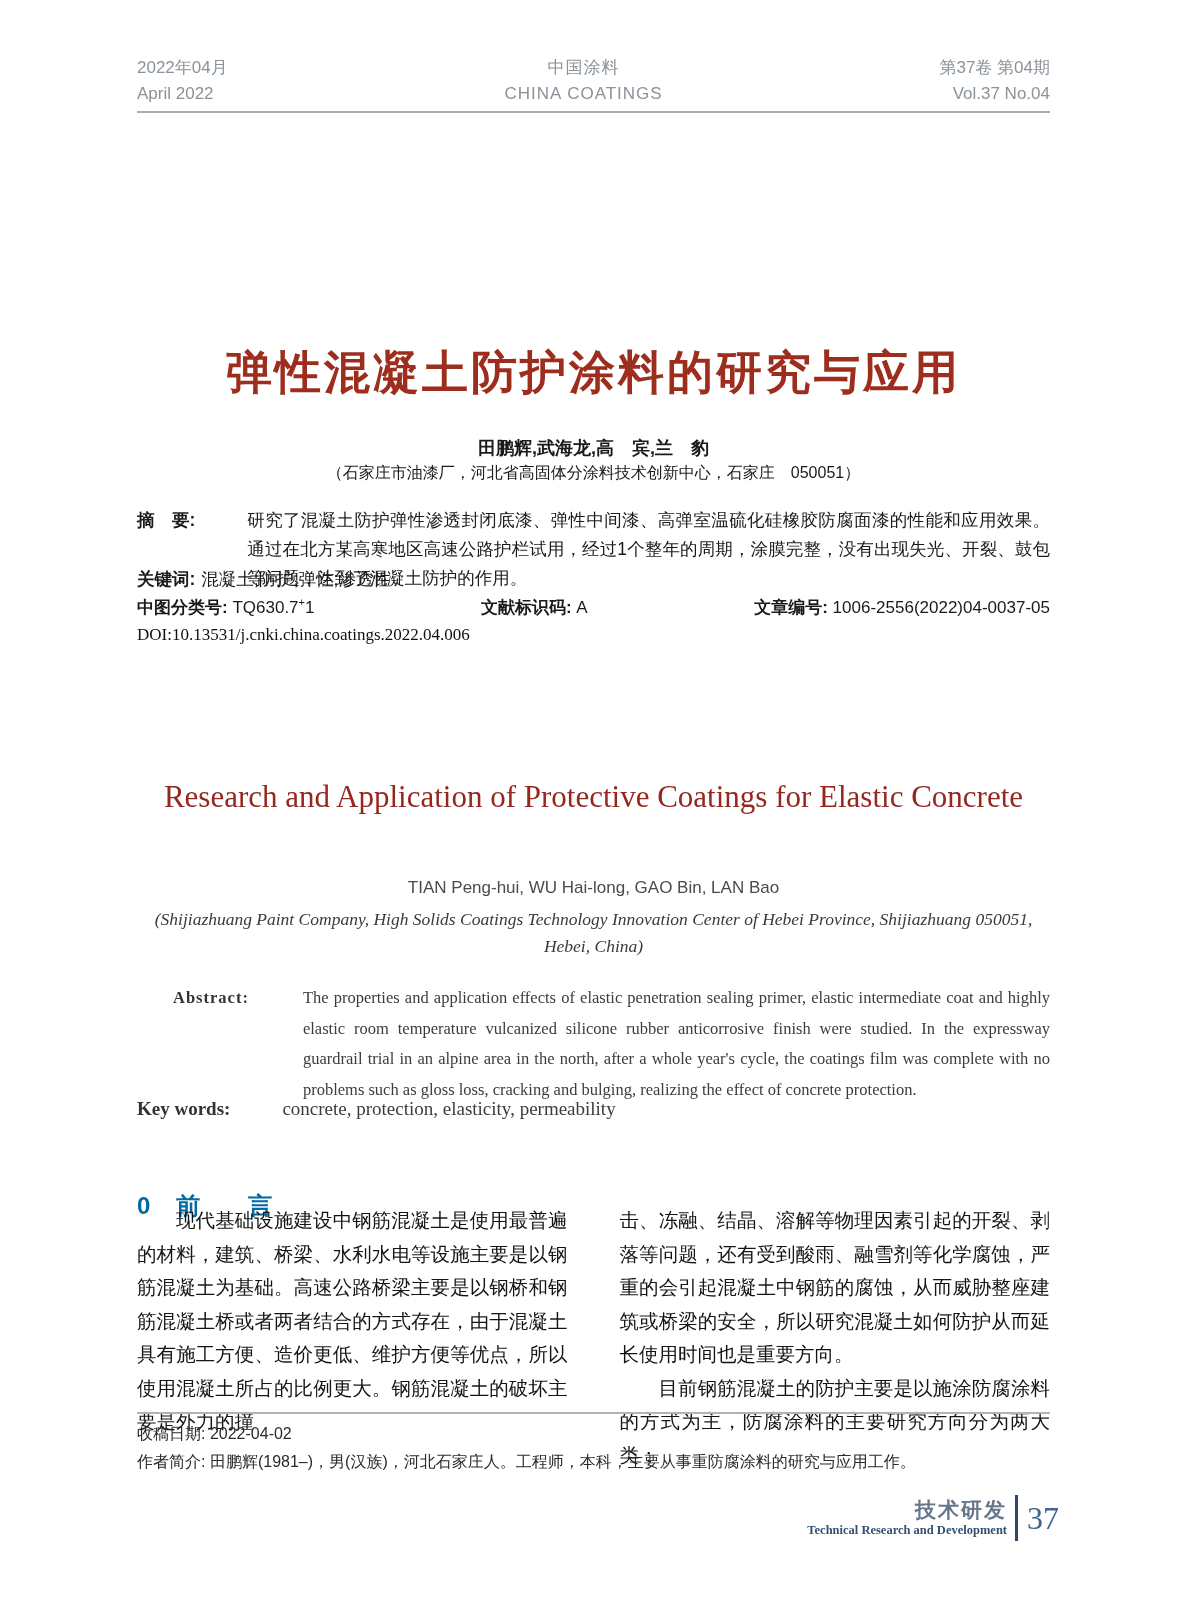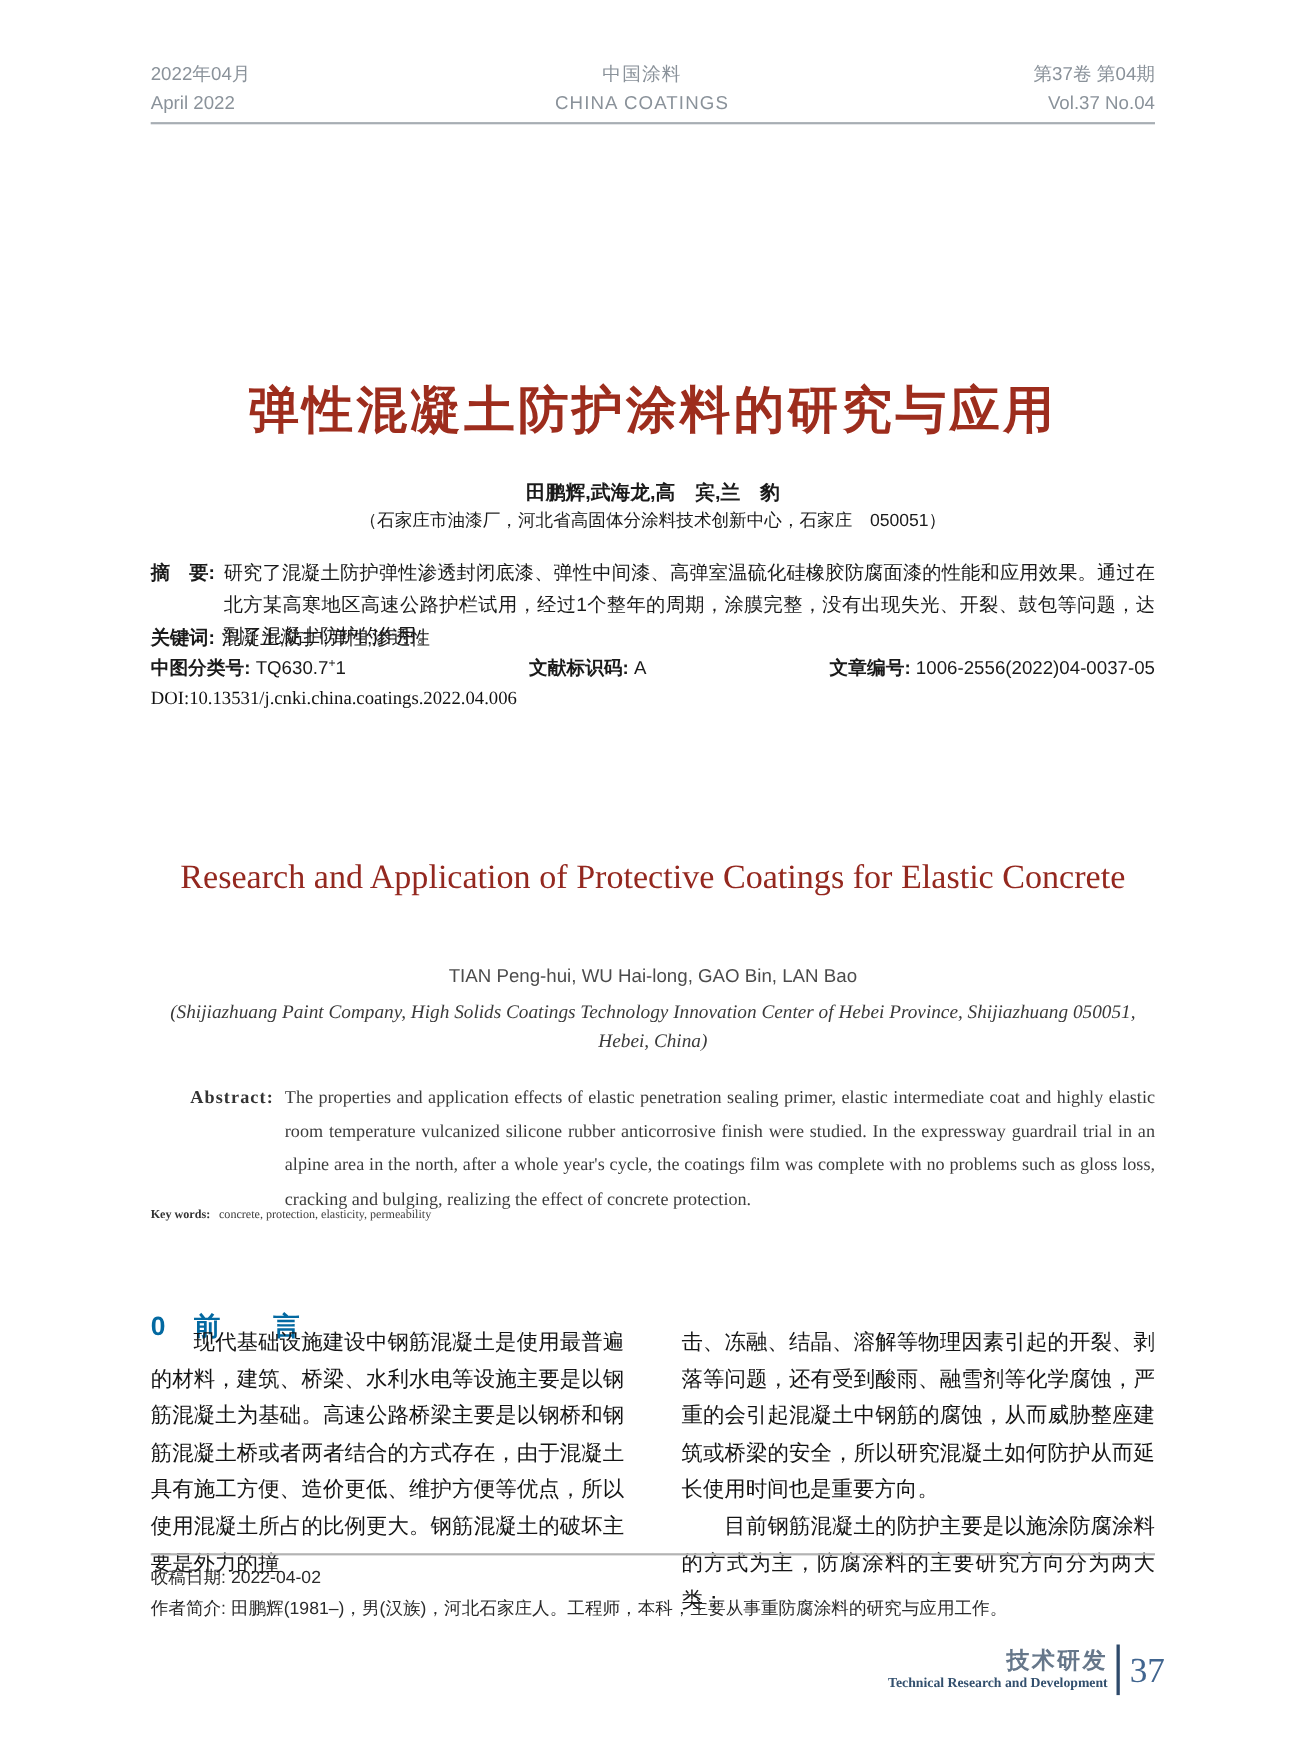--- a/index.html
+++ b/index.html
@@ -2,21 +2,21 @@
 <html><head>
 <meta charset="utf-8">
 <style>
   html,body { margin:0; padding:0; background:#e8e8e8; }
   .page {
     position:relative; width:1187px; height:1600px; margin:0 auto;
     background:#ffffff; overflow:hidden;
     font-family:"Liberation Sans", sans-serif; color:#222;
   }
   .abs { position:absolute; }
-  .cx { left:137px; width:913px; }
+  .cx { left:137px; width:913px;gap:44px; }
 
   
   .journal-header { top:55px; display:flex; justify-content:space-between; color:#8a929a; font-size:17px; line-height:26px; }
   .jh-left { text-align:left; }
   .jh-center { text-align:center; letter-spacing:1px; }
   .jh-right { text-align:right; }
   .header-rule { top:111px; border-top:2px solid #a7adb3; height:0; }
 
   
   .title-cn { top:342px; text-align:center; color:#9d2d1d; font-size:46px; font-weight:bold; letter-spacing:3px; }
@@ -37,21 +37,21 @@
 
   
   .title-en { top:772px; text-align:center; font-family:"Liberation Serif", serif;
     font-weight:normal; font-size:31px; line-height:49px; color:#94281f; }
   .authors-en { top:878px; text-align:center; font-size:17px; color:#4b4b4b; }
   .affil-en { top:906px; text-align:center; font-family:"Liberation Serif", serif; font-style:italic; font-size:17.5px; line-height:27px; color:#3a3a3a; }
 
   .abstract-en { top:983px; display:flex; font-family:"Liberation Serif", serif; font-size:16.5px; line-height:30.5px; color:#3c3c3c; }
   .abstract-en .lbl { font-weight:bold; white-space:nowrap; margin-right:10px; letter-spacing:1px; color:#333;margin-left:36px; }
   .abstract-en .txt { flex:1; text-align:justify; }
-  .keywords-en { top:1098px; display:flex; font-family:"Liberation Serif", serif; font-size:11px; color:#3c3c3c; }
+  .keywords-en { top:1098px; display:flex; font-family:"Liberation Serif", serif; font-size:19px; color:#3c3c3c; }
   .keywords-en .lbl { font-weight:bold; margin-right:8px; color:#333; }
 
   
   .section-heading { top:1190px; color:#0369a1; font-size:24px; font-weight:bold; }
   .section-heading .num { margin-right:26px; }
   .section-heading .ttl { letter-spacing:12px; }
   .body-columns { top:1204px; display:flex; gap:52px; font-size:19.5px; line-height:33.5px; color:#141414; }
   .body-columns .col { width:437px; text-align:justify; }
   .body-columns p { margin:0; }
   .body-columns p.indent { text-indent:2em; }

